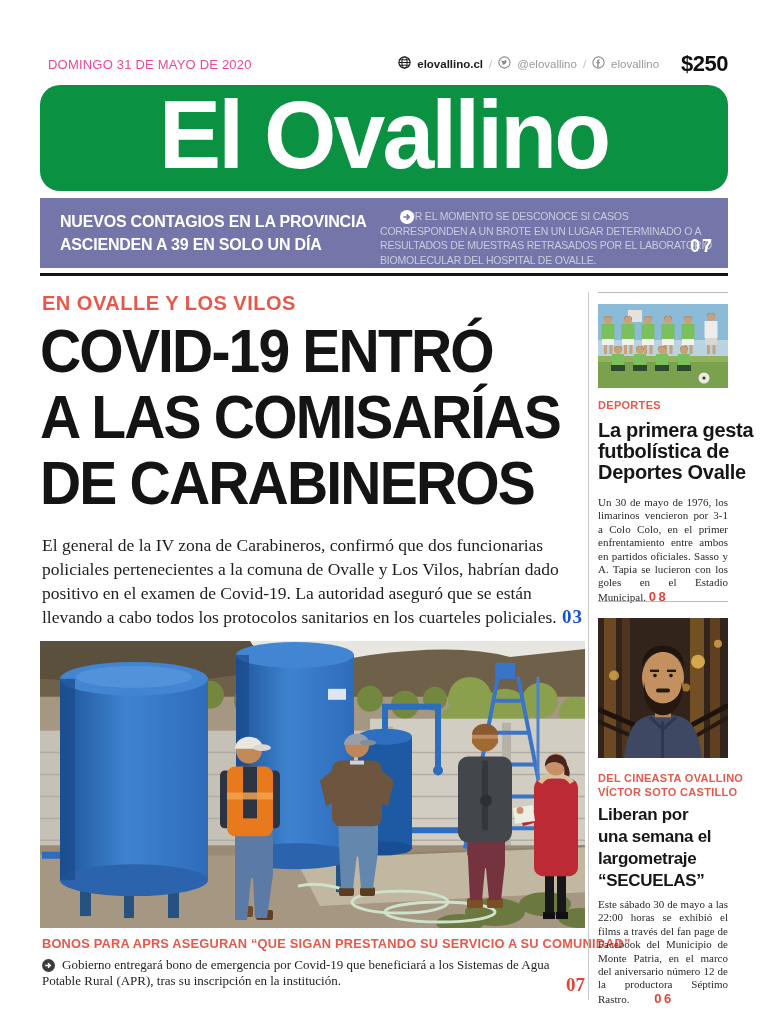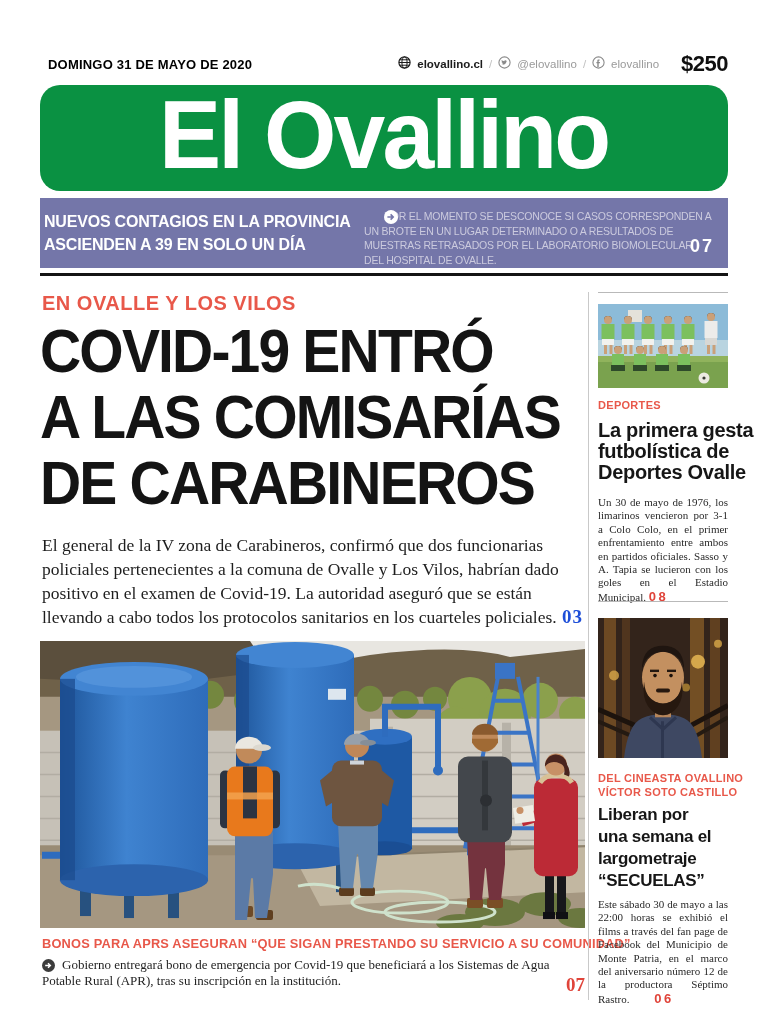--- a/index.html
+++ b/index.html
@@ -4,38 +4,38 @@
 <style>
   html,body { margin:0; padding:0; background:#ffffff; }
   .page { position:relative; width:768px; height:1033px; background:#fff; overflow:hidden;
           font-family:"Liberation Sans", sans-serif; }
   .inner { position:absolute; left:40px; top:0; width:688px; height:100%; }
 
   
   .topbar { position:absolute; top:50px; left:0; width:688px; height:28px;
             display:flex; justify-content:space-between; align-items:center; }
   .tb-left { display:flex; align-items:baseline; gap:8px; padding-left:8px; }
-  .tb-date { font-size:13px; font-weight:bold; color:#000000; letter-spacing:.2px; }
+  .tb-date { font-size:13px; font-weight:normal; color:#ec4899; letter-spacing:.2px; }
   .tb-edition { font-size:10.5px; color:#9a9a9a; }
   .tb-right { display:flex; align-items:center; gap:6px; }
   .tb-site { font-size:11.5px; font-weight:bold; color:#1c1c1c; }
   .tb-handle { font-size:11.5px; color:#9a9a9a; }
   .tb-sep { font-size:11.5px; color:#c0c0c0; }
   .tb-price { font-size:22px; font-weight:bold; color:#101010; margin-left:16px; letter-spacing:-.5px; }
   .tb-icon { display:inline-block; vertical-align:middle; }
 
   
   .masthead { position:absolute; top:85px; left:0; width:688px; height:106px; background:#0a9142;
               display:flex; align-items:center; justify-content:center;border-radius:20px; }
   .masthead-title { color:#fff; font-size:96px; font-weight:bold; letter-spacing:-3px;
                     transform:scaleX(.97); line-height:1; padding-bottom:6px; }
 
   
   .banner { position:absolute; top:198px; left:0; width:688px; height:70px; background:#7476a9; display:flex; }
-  .banner-left { width:308px; padding:12px 0 0 4px; color:#ffffff; font-weight:bold;
+  .banner-left { width:308px; padding:12px 0 0 20px; color:#ffffff; font-weight:bold;
                  font-size:16px; line-height:1.45; letter-spacing:-.2px; }
   .banner-right { position:relative; flex:1; padding:11px 14px 0 12px; color:#cbcade;
                   font-size:10.5px; line-height:1.4; letter-spacing:-.2px; text-indent:20px; }
   .banner-arrow { position:absolute; left:12px; top:12px; }
   .banner-page { position:absolute; right:14px; bottom:9px; color:#fff; font-weight:bold;
                  font-size:18px; letter-spacing:2px; text-indent:0; }
   .rule-black { position:absolute; top:273px; left:0; width:688px; height:3px; background:#141414; }
 
   
   .lead-kicker { position:absolute; top:292px; left:2px; font-size:20px; font-weight:bold;

